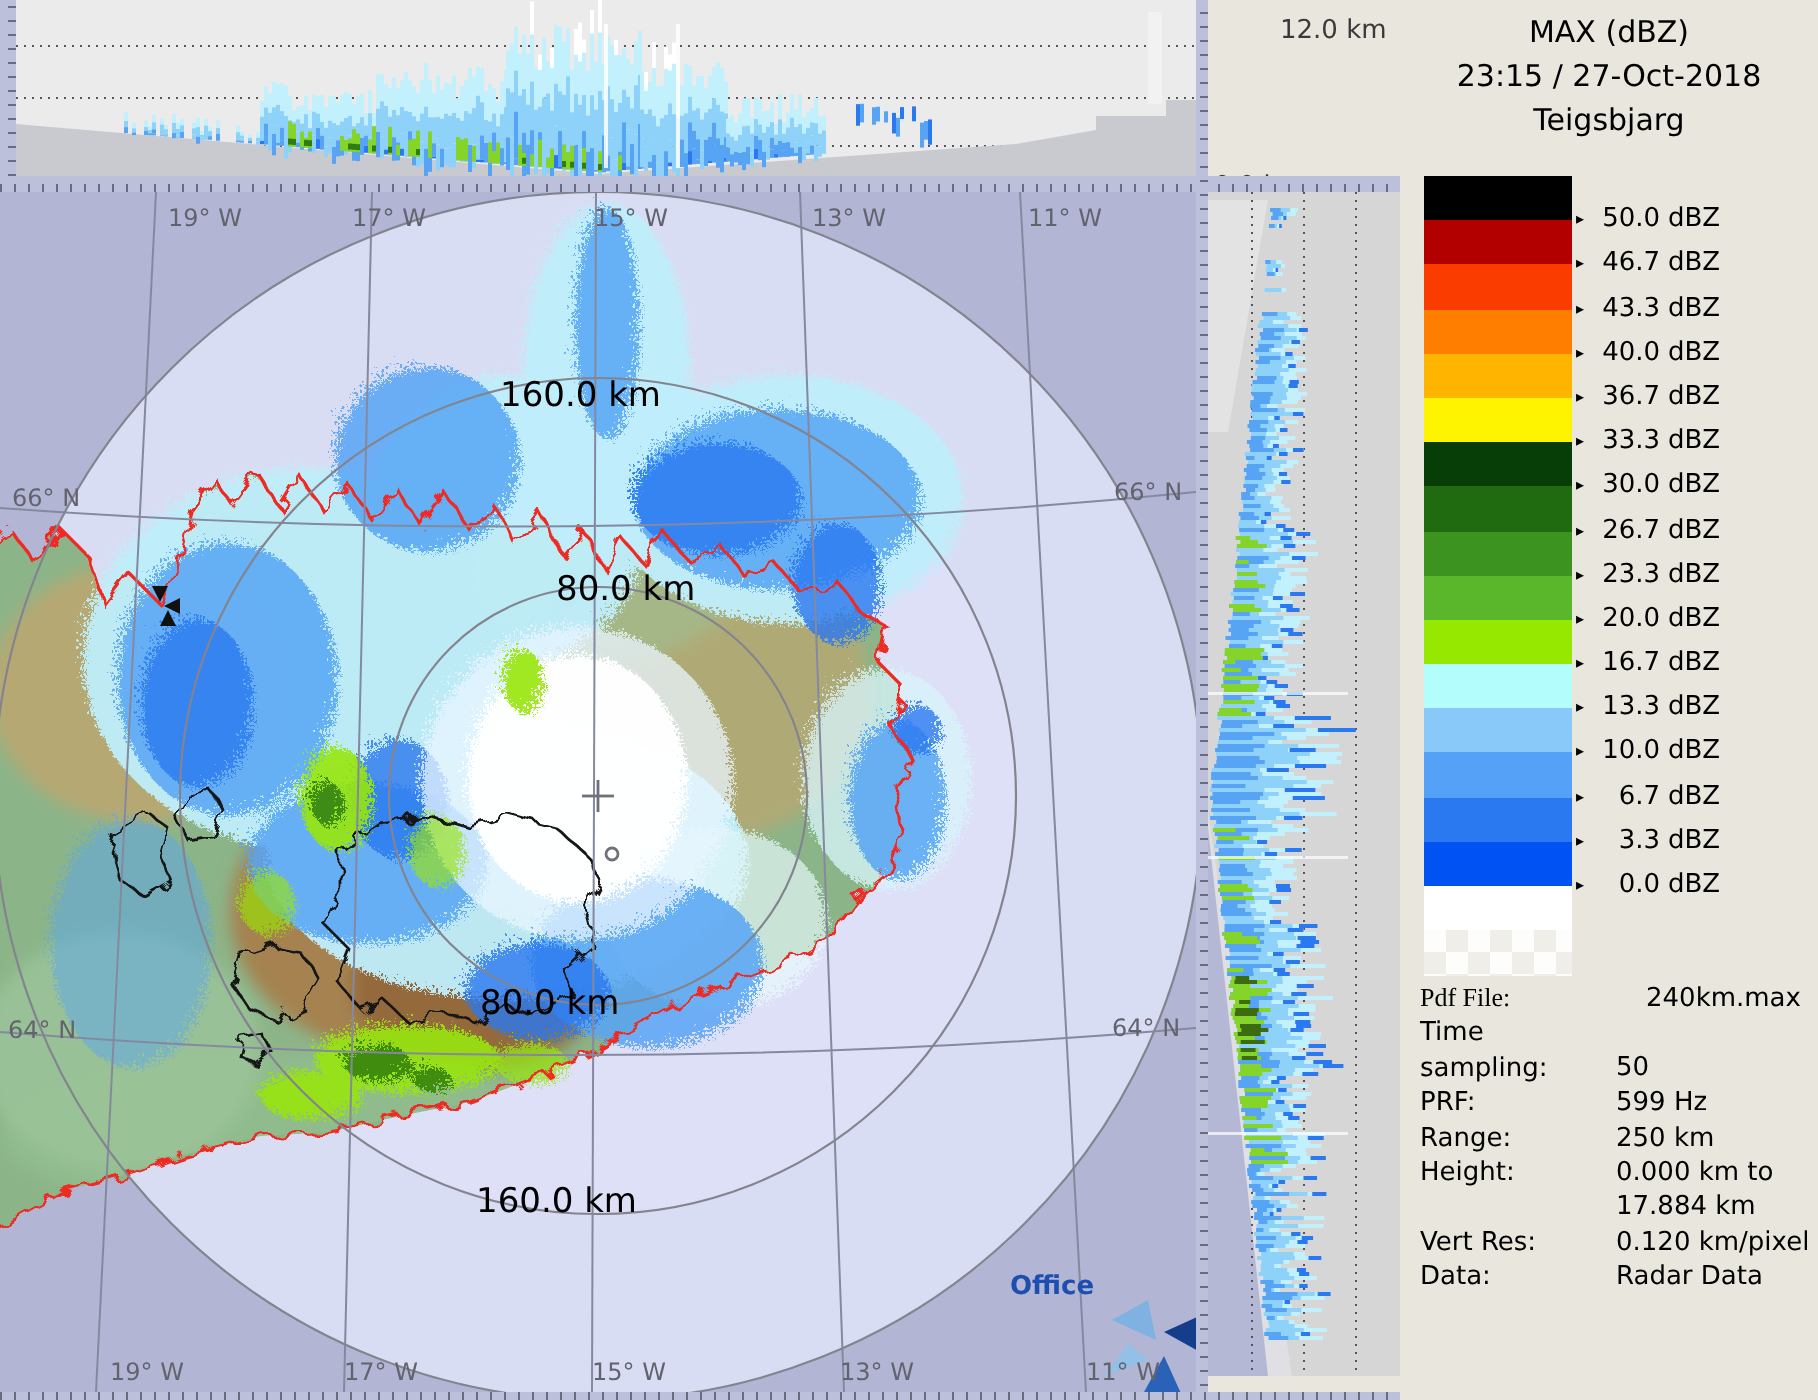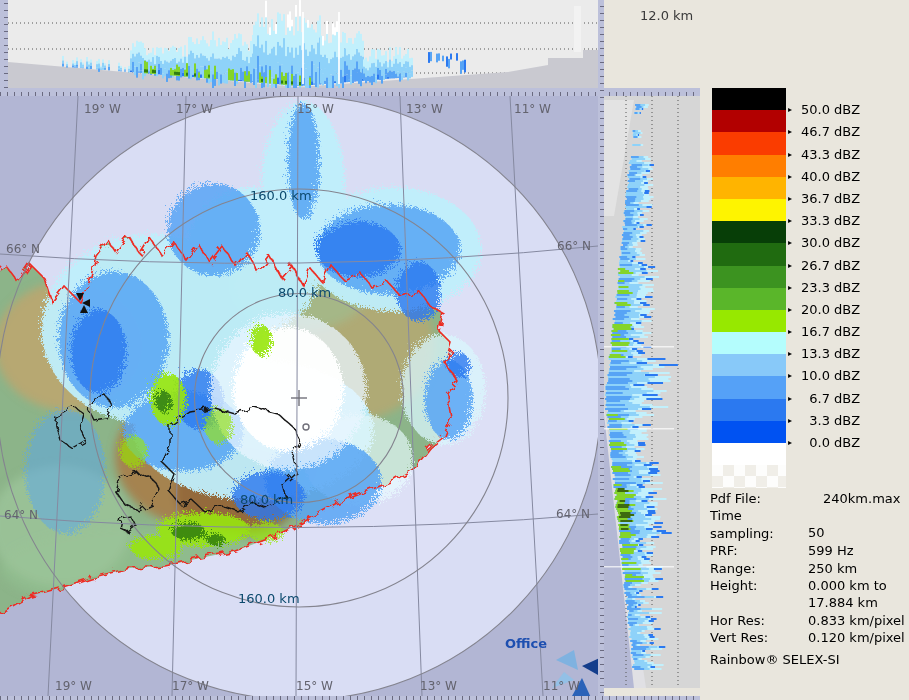--- a/index.html
+++ b/index.html
@@ -12,21 +12,21 @@
            background-size:100% 4px;background-repeat:no-repeat;background-position:0 100%;}
   .strip.v{background-image:repeating-linear-gradient(0deg,#6a6a80 0 1px,transparent 1px 7px);
            background-size:4px 100%;background-repeat:no-repeat;background-position:100% 0;}
   
   #top-panel{left:8px;top:0;width:590px;height:88px;background:#ebebeb;}
   #right-panel{left:604px;top:96px;width:96px;height:592px;background:#d6d6d6;}
   #map{left:0;top:96px;width:598px;height:600px;background:#b2b6d4;}
   #map svg,#top-panel svg,#right-panel svg{display:block;}
   
   .maplabel{position:absolute;font-size:12px;color:#63636e;white-space:nowrap;pointer-events:none;}
-  .ringlabel{position:absolute;font-size:13px;color:#0c4a6e;white-space:nowrap;pointer-events:none;}
+  .ringlabel{position:absolute;font-size:17px;color:#000000;white-space:nowrap;pointer-events:none;}
   .cornerlabel{position:absolute;font-size:13px;color:#3a3a3a;white-space:nowrap;}
   
   #logo-text{position:absolute;left:505px;top:540px;font-size:13px;font-weight:bold;
              color:#1d4fb0;line-height:15px;}
   
   #sidebar{position:absolute;left:700px;top:0;width:209px;height:700px;background:#e9e6dd;}
   #titleblock{position:absolute;left:0;top:5px;width:209px;text-align:center;
               font-size:15px;line-height:22px;color:#000;}
   #legend{position:absolute;left:12px;top:88px;width:190px;}
   .lrow{position:relative;height:22.2px;}
@@ -1854,20 +1854,25 @@
         <rect x="30.300212577357886" y="572" width="9.821933671963803" height="2" fill="#57a4f5"></rect>
         <rect x="0" y="250" width="70" height="1.5" fill="#fff" opacity="0.7"></rect>
         <rect x="0" y="332" width="70" height="1.5" fill="#fff" opacity="0.7"></rect>
         <rect x="0" y="470" width="70" height="1.5" fill="#fff" opacity="0.7"></rect>
       </svg>
   </div>
 
   <div class="strip h" style="left:0;top:696px;width:710px;height:4px;"></div>
 
   <aside id="sidebar">
+    <div id="titleblock">
+      <div>MAX (dBZ)</div>
+      <div>23:15 / 27-Oct-2018</div>
+      <div>Teigsbjarg</div>
+    </div>
     <div id="legend">
         <div class="lrow">
           <div class="lswatch" style="background: rgb(0, 0, 0);"></div>
           <div class="llabel">
             <div class="larrow">▸</div>
             <div class="lnum">50.0</div>
             <div>dBZ</div>
           </div>
         </div>
         <div class="lrow">
@@ -1988,26 +1993,25 @@
             <div class="larrow">▸</div>
             <div class="lnum">0.0</div>
             <div>dBZ</div>
           </div>
         </div>
         <div class="lwhite"></div>
         <div class="lchecker"></div>
       </div>
     <div id="info">
       <div id="info-rows">
-          <div class="irow"><div class="ilab" style="display: inline-block;">Pdf File:</div><div style="display: inline; margin-left: 15px;">240km.max</div></div>
+          <div class="irow"><div class="ilab" style="display: inline-block; font-family: Liberation Serif, serif;">Pdf File:</div><div style="display: inline; margin-left: 15px;">240km.max</div></div>
           <div class="irow"><div class="ilab" style="display: inline-block;">Time sampling:</div><div style="display: inline;">50</div></div>
           <div class="irow"><div class="ilab" style="display: inline-block;">PRF:</div><div style="display: inline; margin-top: 32px;">599 Hz</div></div>
           <div class="irow"><div class="ilab" style="display: inline-block;">Range:</div><div style="display: inline;">250 km</div></div>
           <div class="irow"><div class="ilab" style="display: inline-block;">Height:</div><div style="display: inline;">0.000 km to</div></div>
           <div class="irow"><div class="ilab" style="display: inline-block;"></div><div style="display: inline;">17.884 km</div></div>
-          <div class="irow"><div class="ilab" style="display: inline-block;">Hor Res:</div><div style="display: inline;">0.833 km/pixel</div></div>
           <div class="irow"><div class="ilab" style="display: inline-block;">Vert Res:</div><div style="display: inline;">0.120 km/pixel</div></div>
+          <div class="irow"><div class="ilab" style="display: inline-block;">Data:</div><div style="display: inline;">Radar Data</div></div>
         </div>
-      <div id="footer">Rainbow® SELEX-SI</div>
     </div>
   </aside>
 
 </div>
 
 </body></html>

